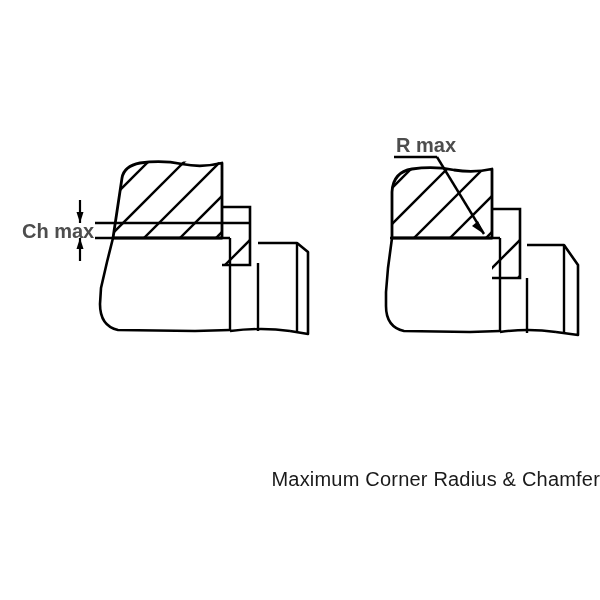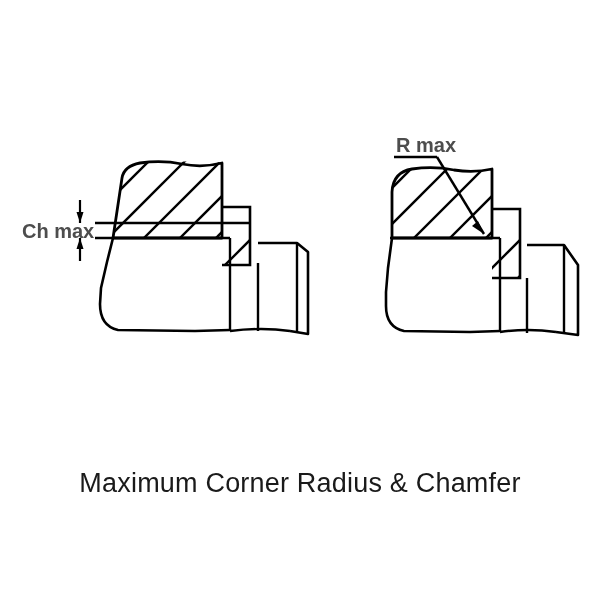--- a/index.html
+++ b/index.html
@@ -21,22 +21,22 @@
     top: 0;
     width: 600px;
     height: 600px;
     display: block;
   }
   .caption {
     position: absolute;
     left: 0;
     top: 468px;
     width: 600px;
-    text-align: center;
-    font-size: 27px;
+    text-align: right;
+    font-size: 20px;
     color: #1a1a1a;
     font-family: "Liberation Sans", sans-serif;
     letter-spacing: 0.2px;
   }
   text.label {
     font-family: "Liberation Sans", sans-serif;
     font-weight: bold;
     fill: #4d4d4d;
   }
 </style>

